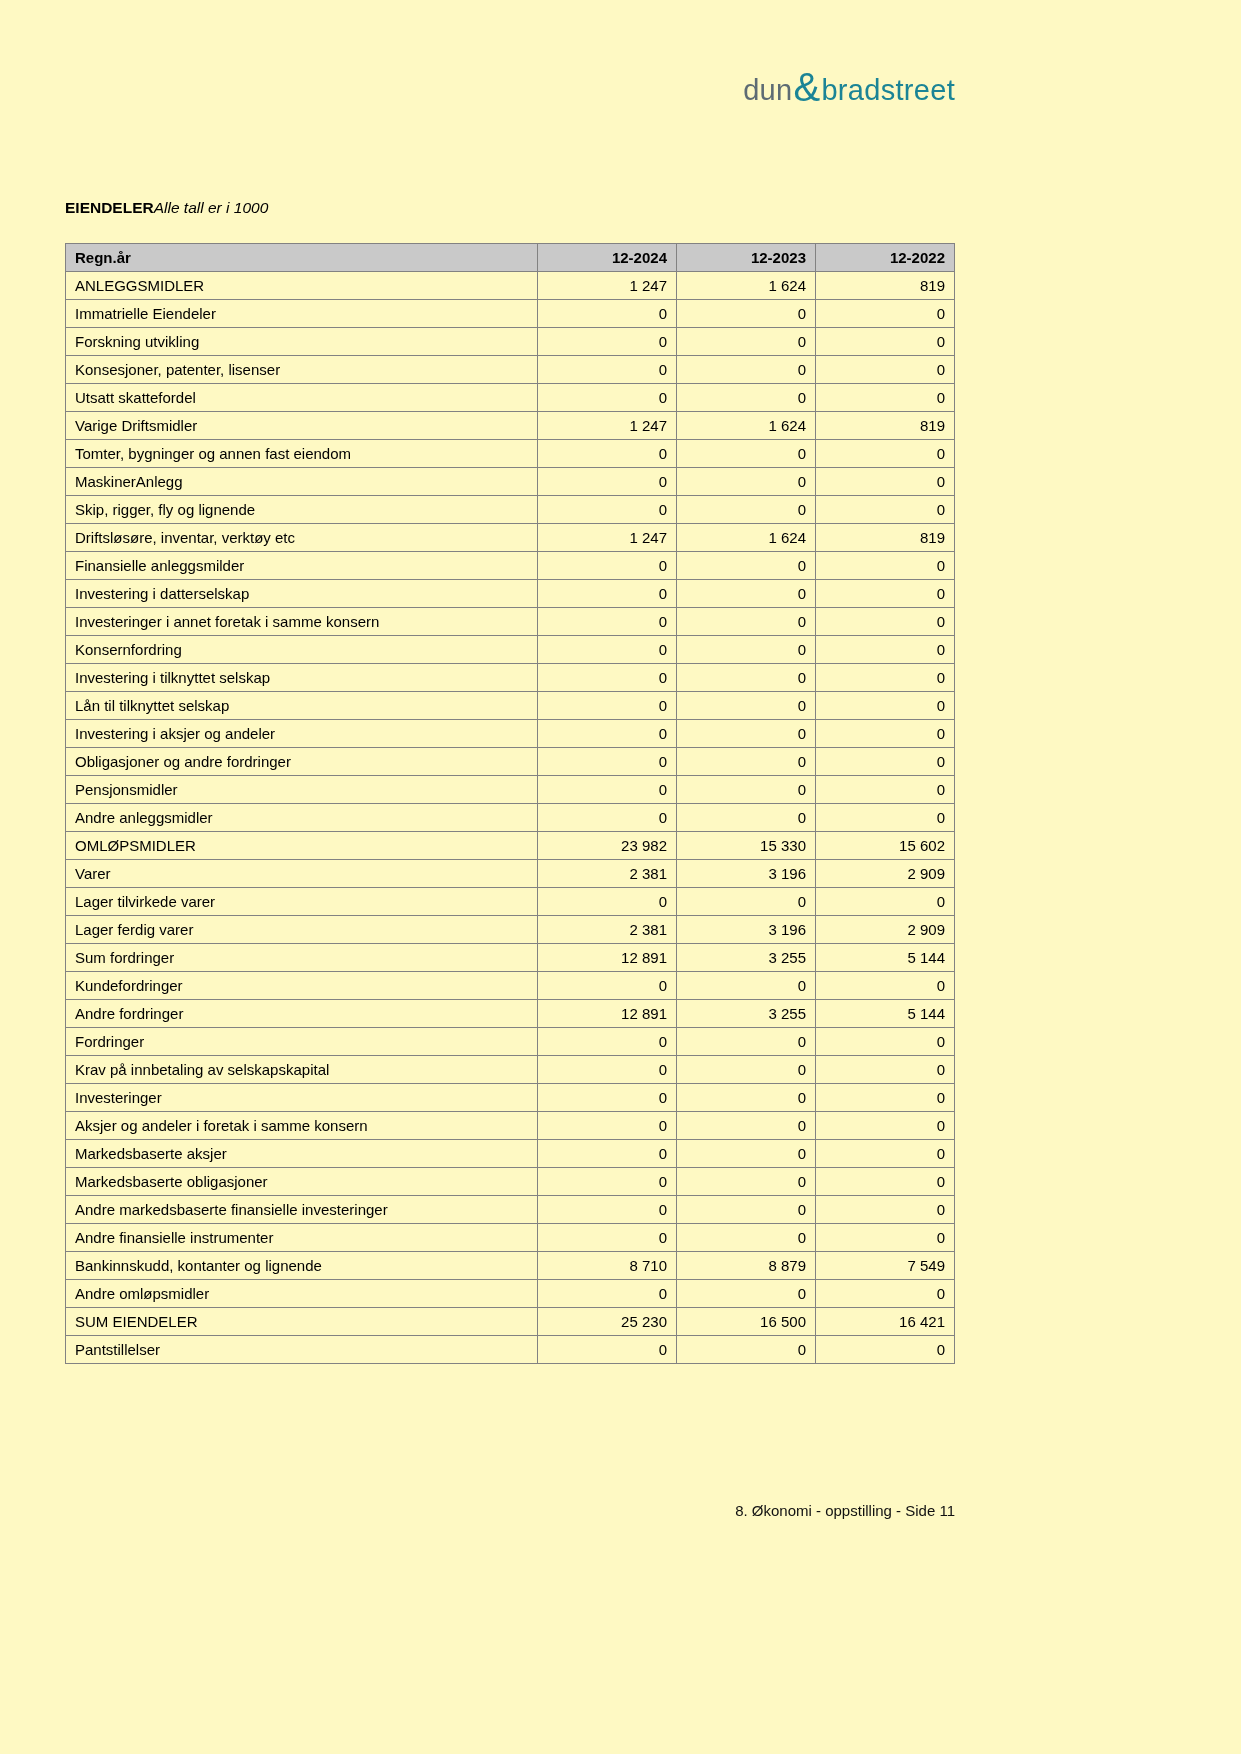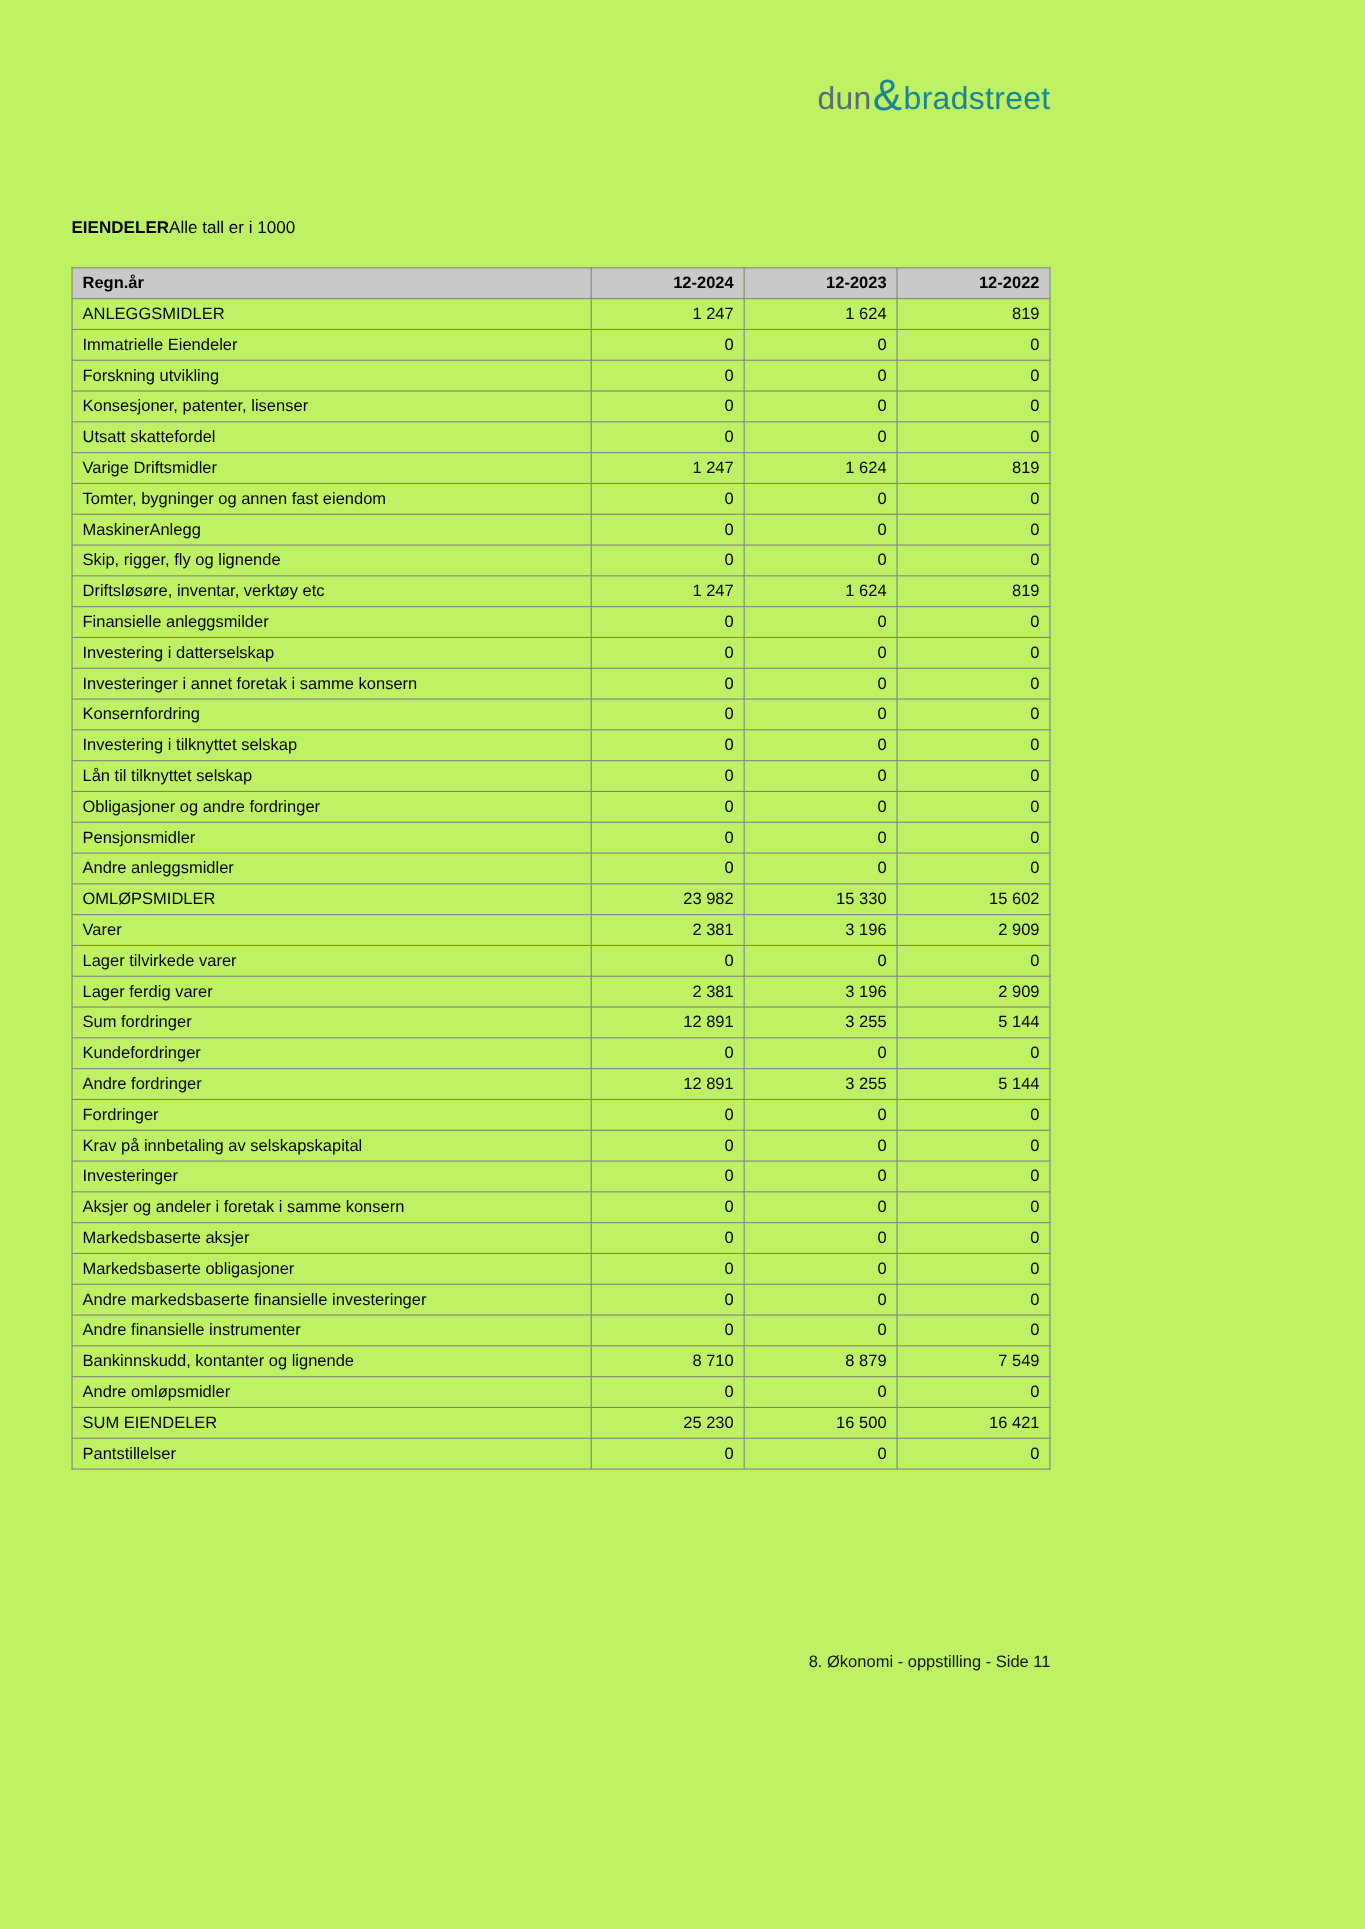--- a/index.html
+++ b/index.html
@@ -5,29 +5,29 @@
 <style>
   :root{
     --brand-teal:#1b8496;
     --brand-gray:#5d6b73;
     --header-bg:#c9c9c9;
     --grid:#828282;
   }
   *{box-sizing:border-box;margin:0;padding:0;}
   html,body{background:#ffffff;}
   body{font-family:"Liberation Sans","DejaVu Sans",sans-serif;color:#000;}
-  .page{position:relative;width:1241px;height:1754px;background:#bef264;overflow:hidden;margin:0 auto;}
+  .page{position:relative;width:1241px;height:1754px;background:#fef9c3;overflow:hidden;margin:0 auto;}
   .content{position:absolute;left:65px;top:0;width:890px;height:100%;}
   .logo{position:absolute;top:70px;right:0;display:flex;align-items:center;font-size:29px;letter-spacing:.3px;line-height:1;}
   .logo-dun{color:var(--brand-gray);}
   .logo-amp{color:var(--brand-teal);font-size:40px;margin:0 1px;position:relative;top:-3px;font-weight:400;}
   .logo-brad{color:var(--brand-teal);}
   .title-row{position:absolute;top:199px;left:0;right:0;display:flex;justify-content:flex-start;align-items:baseline;font-size:15.5px;}
   .title{font-weight:bold;}
-  .note{font-weight:normal;}
+  .note{font-weight:normal;font-style:italic;}
   table.balance{position:absolute;top:227px;left:0;width:890px;border-collapse:collapse;table-layout:fixed;font-size:15px;margin-top:16px;}
   .balance th,.balance td{border:1px solid var(--grid);height:28px;padding:0 9px;vertical-align:middle;overflow:hidden;white-space:nowrap;}
   .balance thead th{background:var(--header-bg);font-weight:bold;}
   .balance .label-cell{text-align:left;}
   .balance th.value-cell,.balance td.value-cell{width:139px;text-align:right;}
   .balance tr.bold td{font-weight:normal;}
   .footer{position:absolute;top:1502px;right:0;font-size:15px;color:#111;}
 </style>
 </head>
 <body>
@@ -146,20 +146,26 @@
             <td class="value-cell">0</td>
             <td class="value-cell">0</td>
           </tr>
           <tr>
             <td class="label-cell">Lån til tilknyttet selskap</td>
             <td class="value-cell">0</td>
             <td class="value-cell">0</td>
             <td class="value-cell">0</td>
           </tr>
           <tr>
+            <td class="label-cell">Investering i aksjer og andeler</td>
+            <td class="value-cell">0</td>
+            <td class="value-cell">0</td>
+            <td class="value-cell">0</td>
+          </tr>
+          <tr>
             <td class="label-cell">Obligasjoner og andre fordringer</td>
             <td class="value-cell">0</td>
             <td class="value-cell">0</td>
             <td class="value-cell">0</td>
           </tr>
           <tr>
             <td class="label-cell">Pensjonsmidler</td>
             <td class="value-cell">0</td>
             <td class="value-cell">0</td>
             <td class="value-cell">0</td>

